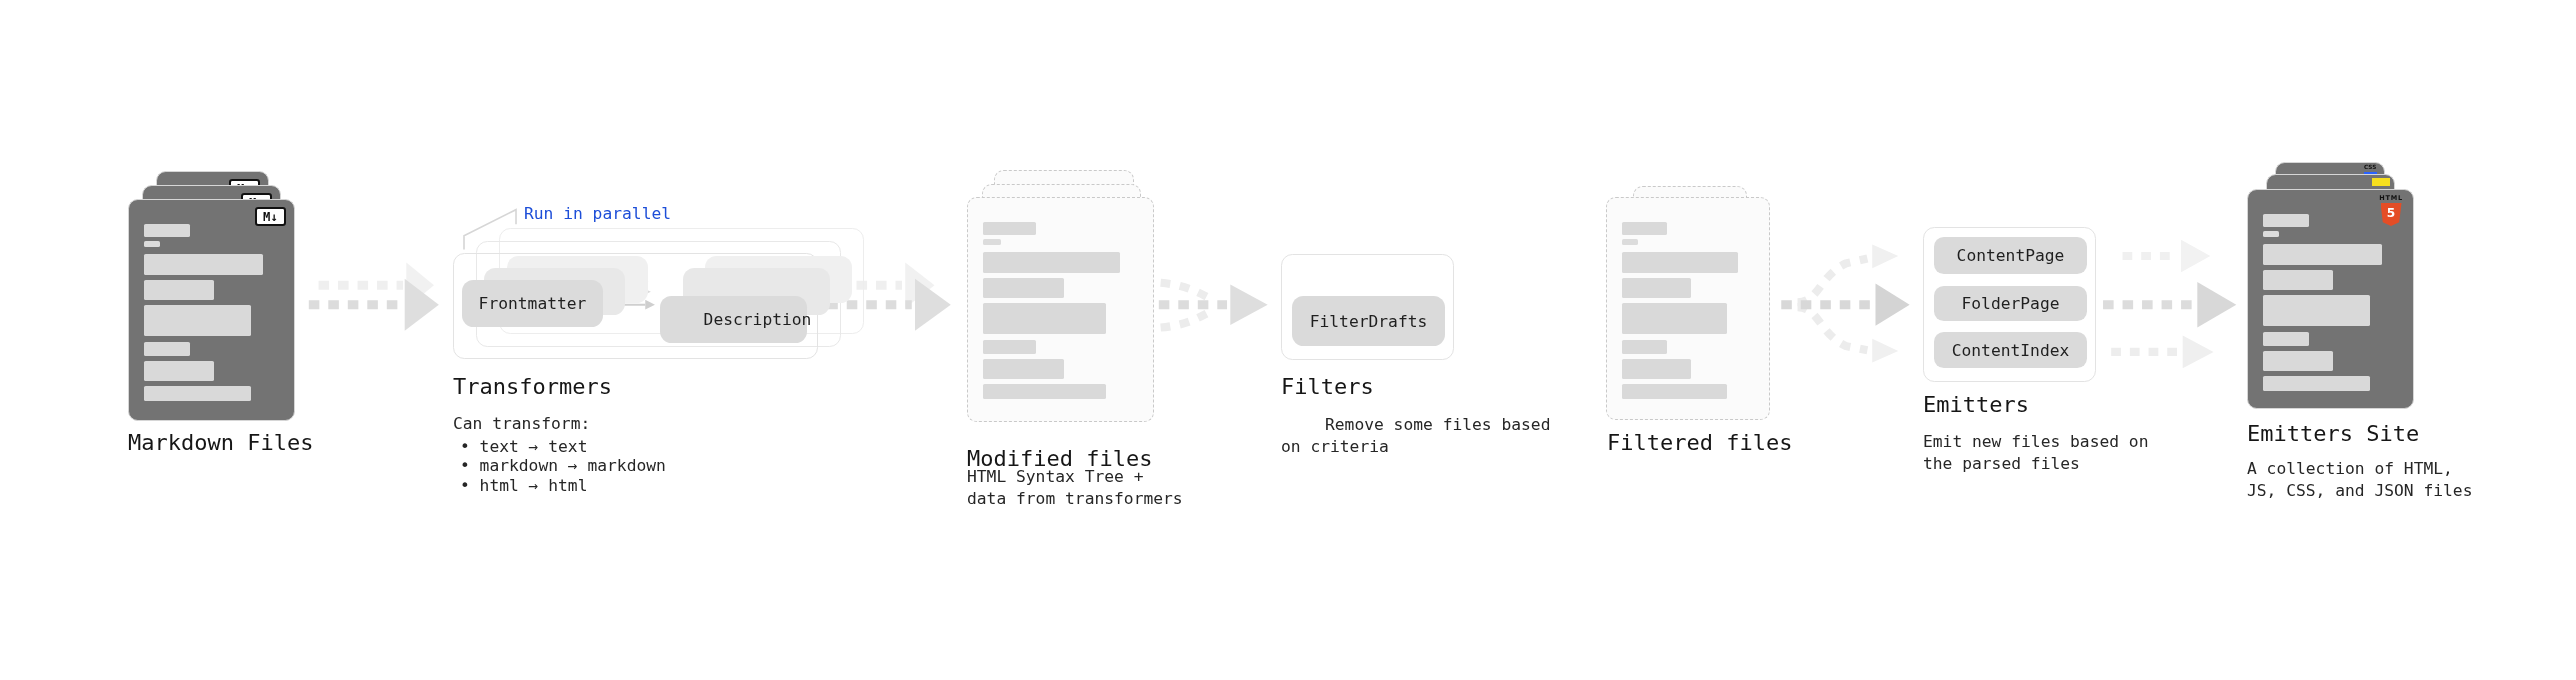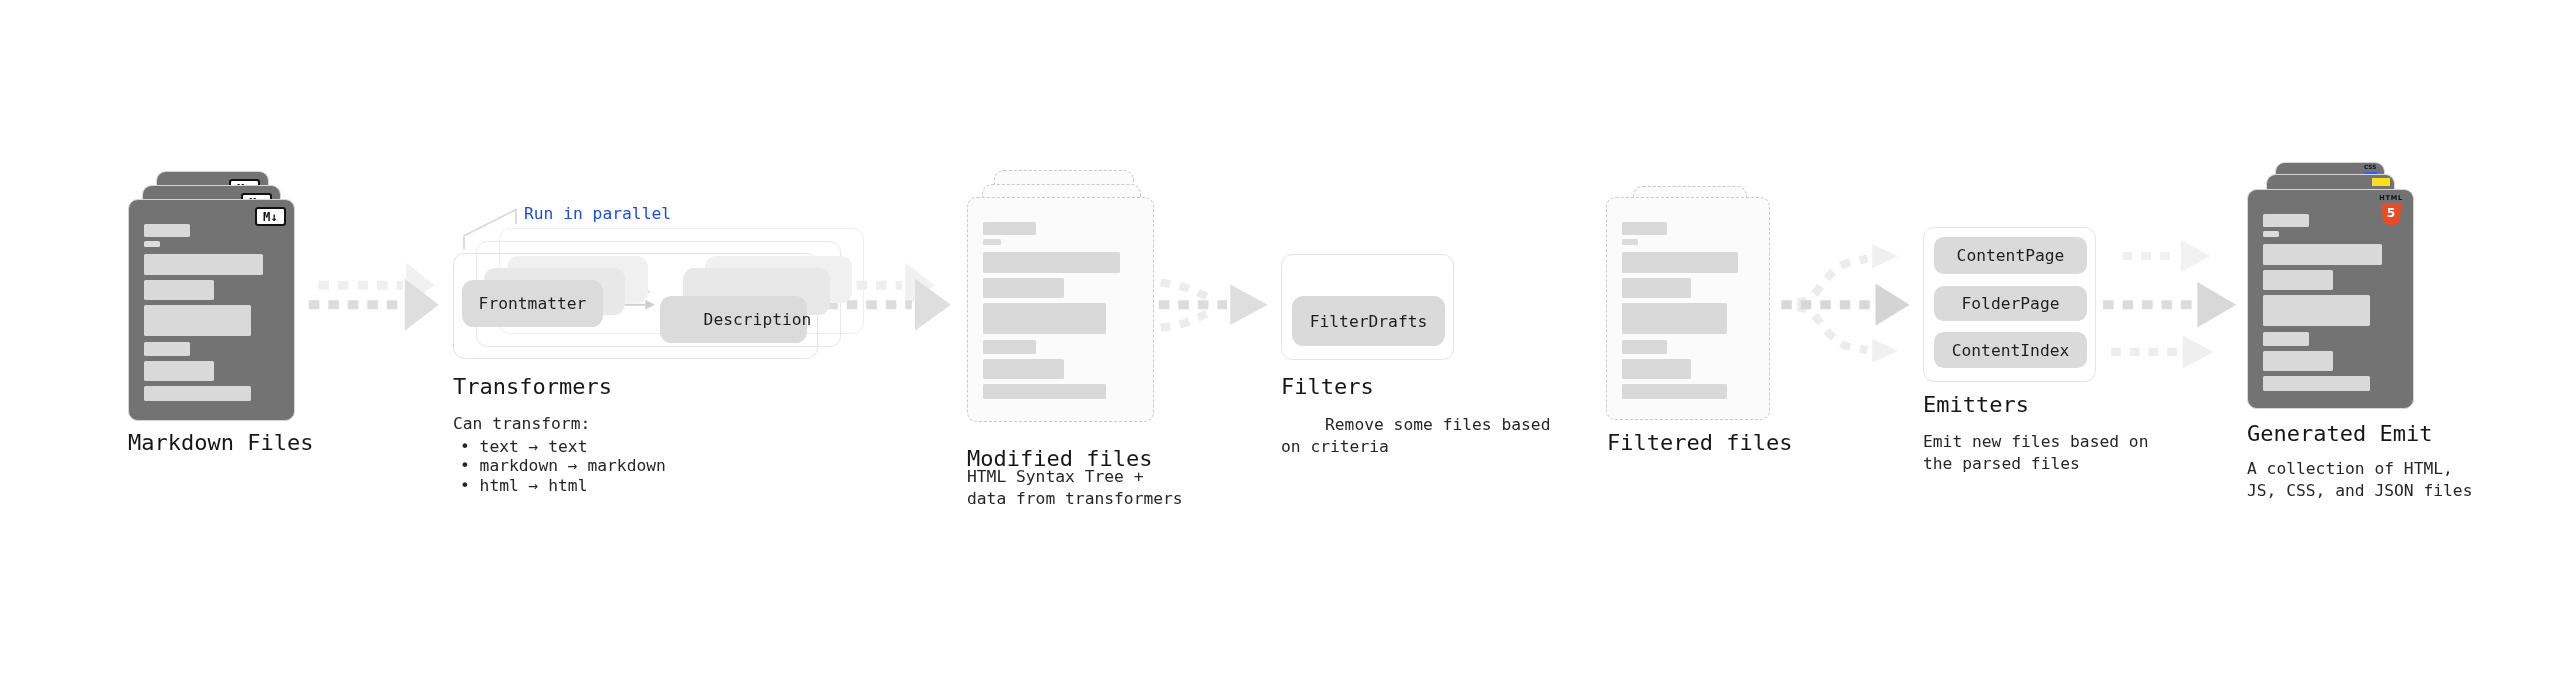--- a/index.html
+++ b/index.html
@@ -220,19 +220,19 @@
         <div class="bar" style="width:34%;height:12.2px;"></div>
         <div class="bar" style="width:12%;height:5.7px;margin-top:4.9px;background:#dcdcdc;"></div>
         <div class="bar" style="width:88%;height:20.3px;margin-top:7.3px;"></div>
         <div class="bar" style="width:52%;height:20.3px;margin-top:4.9px;"></div>
         <div class="bar" style="width:79%;height:31px;margin-top:4.9px;"></div>
         <div class="bar" style="width:34%;height:14px;margin-top:6.5px;"></div>
         <div class="bar" style="width:52%;height:19.5px;margin-top:4.9px;"></div>
         <div class="bar" style="width:79%;height:15.4px;margin-top:4.9px;"></div>
       </div>
     </div>
-    <div class="node-label" style="left:2247px;top:421px;">Generated Emit</div>
+    <div class="node-label" style="left:2247px;top:421px;">Emitters Site</div>
     <div class="node-desc" style="left:2247px;top:458px;">A collection of HTML,</div>
     <div class="node-desc" style="left:2247px;top:480px;">JS, CSS, and JSON files</div>
   </div>
 
 </div>
 
 
 </body></html>

